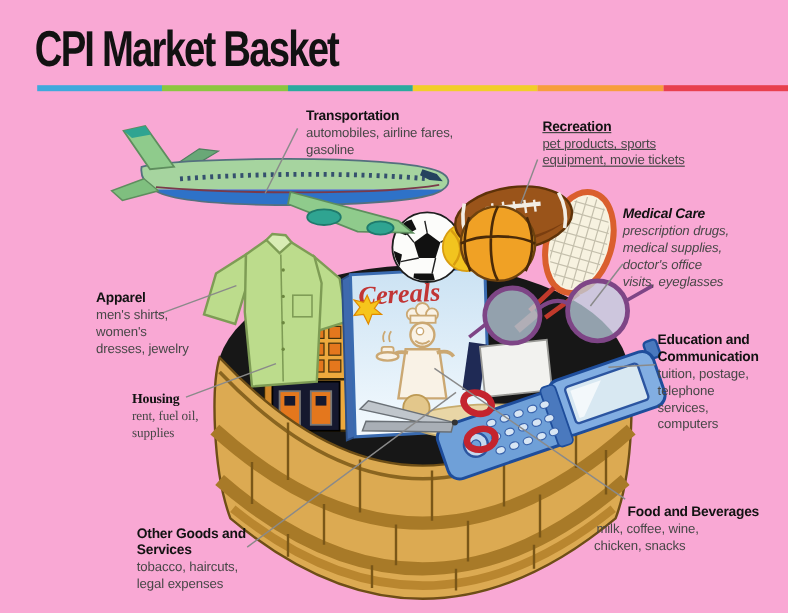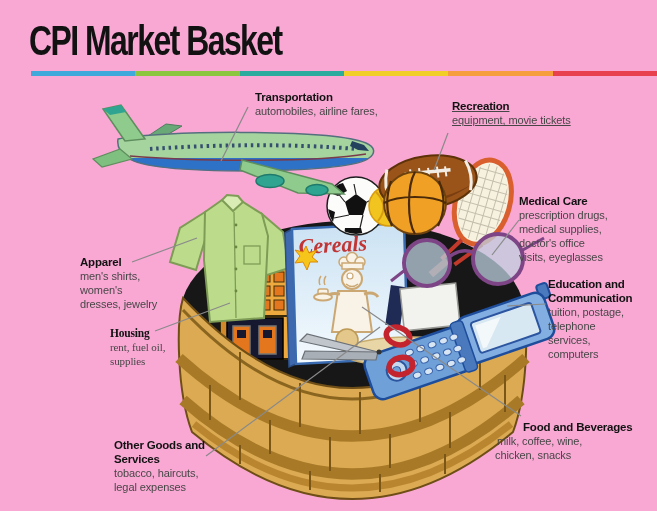--- a/index.html
+++ b/index.html
@@ -250,28 +250,30 @@
       <line x1="521" y1="416" x2="362" y2="307"></line>
       <line x1="206" y1="456" x2="380" y2="327"></line>
       <line x1="132" y1="262" x2="197" y2="238"></line>
       <line x1="155" y1="331" x2="230" y2="303"></line>
     </g>
   </svg>
 
   <div class="label" id="label-transportation" style="left:255px;top:90px;">
     <div class="cat-name">Transportation</div>
     <div>automobiles, airline fares,</div>
+    <div>gasoline</div>
   </div>
 
   <div class="label" id="label-recreation" style="left:452px;top:99px;text-decoration:underline;">
     <div class="cat-name">Recreation</div>
+    <div>pet products, sports</div>
     <div>equipment, movie tickets</div>
   </div>
 
-  <div class="label" id="label-medical" style="left:519px;top:194px;">
+  <div class="label" id="label-medical" style="left:519px;top:172px;font-style:italic;">
     <div class="cat-name">Medical Care</div>
     <div>prescription drugs,</div>
     <div>medical supplies,</div>
     <div>doctor's office</div>
     <div>visits, eyeglasses</div>
   </div>
 
   <div class="label" id="label-education" style="left:548px;top:277px;">
     <div class="cat-name">Education and</div>
     <div class="cat-name">Communication</div>
@@ -280,21 +282,21 @@
     <div>services,</div>
     <div>computers</div>
   </div>
 
   <div class="label" id="label-food" style="left:495px;top:420px;">
     <div class="cat-name">Food and Beverages</div>
     <div class="fl-1">milk, coffee, wine,</div>
     <div class="fl-2">chicken, snacks</div>
   </div>
 
-  <div class="label" id="label-apparel" style="left:80px;top:255px;">
+  <div class="label" id="label-apparel" style="left:80px;top:242px;">
     <div class="cat-name">Apparel</div>
     <div>men's shirts,</div>
     <div>women's</div>
     <div>dresses,  jewelry</div>
   </div>
 
   <div class="label" id="label-housing" style="left:110px;top:326px;font-family:Liberation Serif, serif;">
     <div class="cat-name">Housing</div>
     <div>rent, fuel oil,</div>
     <div>supplies</div>

